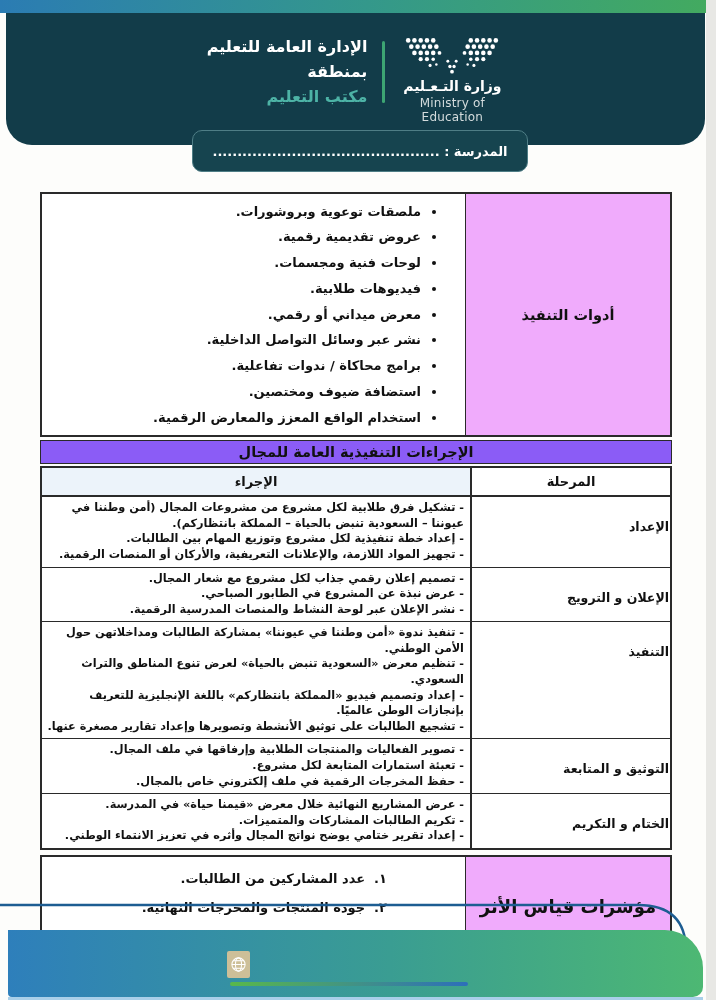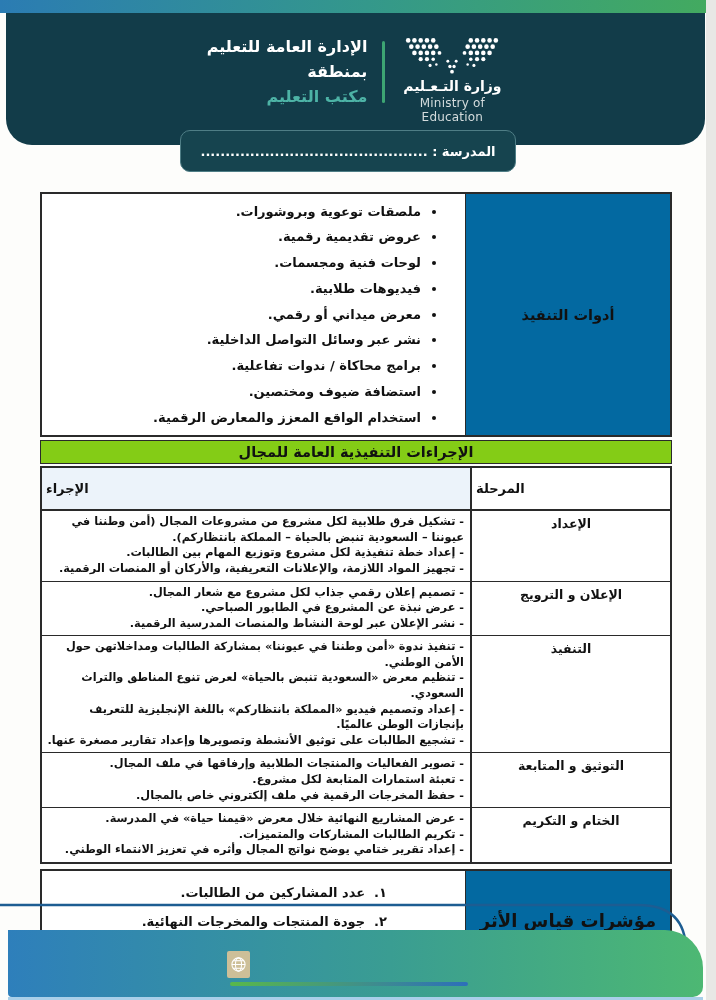--- a/index.html
+++ b/index.html
@@ -16,44 +16,44 @@
     background:#123c49;border-radius:0 0 26px 26px;}
   .brand{display:flex;flex-direction:row;justify-content:center;align-items:flex-start;
     gap:15px;padding-top:22px;}
   .logo{width:104px;text-align:center;color:#fff;}
   .logo-dots{display:block;margin:0 auto 4px auto;}
   .logo-ar{font-size:14px;font-weight:bold;line-height:1.1;}
   .logo-en{font-size:12px;color:#d4dcdd;letter-spacing:.2px;margin-top:2px;font-family:"DejaVu Sans",sans-serif;}
   .brand-sep{width:3px;height:62px;background:#3da573;border-radius:2px;margin-top:6px;}
   .org{color:#fff;text-align:right;font-weight:bold;font-size:16px;line-height:1.55;min-width:150px;}
   .org .office{color:#4db3a6;}
-  .school-box{position:absolute;top:130px;left:180px;width:334px;height:40px;
+  .school-box{position:absolute;top:130px;left:192px;width:334px;height:40px;
     background:#16444f;border:1px solid #4f7e86;border-radius:10px;z-index:3;
     display:flex;align-items:center;justify-content:center;
     color:#fff;font-size:13px;font-weight:bold;}
   
   .main{position:absolute;top:192px;left:40px;right:44px;}
   .tbl{display:flex;flex-direction:row;border:2px solid #2a2a2a;background:#fff;}
-  .tbl .label{width:204px;background:#0369a1;border-left:1.5px solid #2a2a2a;
+  .tbl .label{width:204px;background:#f0abfc;border-left:1.5px solid #2a2a2a;
     display:flex;align-items:center;justify-content:center;
     font-weight:bold;font-size:14.5px;color:#111;text-align:center;}
   .tbl .content{flex:1;}
   .tools{min-height:226px;}
   .bullets{list-style:disc;margin:4px 0;padding:0 44px 0 8px;color:#111;}
   .bullets li{font-size:13px;font-weight:bold;margin:9.5px 0;line-height:1.25;}
-  .section-bar{margin-top:3px;border:1.5px solid #2a2a2a;background:#84cc16;
+  .section-bar{margin-top:3px;border:1.5px solid #2a2a2a;background:#8b5cf6;
     text-align:center;font-weight:bold;font-size:14.5px;color:#111;padding:3px 0;}
   .ptable{margin-top:2px;width:100%;border-collapse:collapse;border:2px solid #2a2a2a;background:#fff;}
   .ptable th,.ptable td{border:1.2px solid #2a2a2a;vertical-align:top;}
-  .ptable thead th{font-size:13px;font-weight:bold;color:#111;padding:13px 4px;text-align:left;
+  .ptable thead th{font-size:13px;font-weight:bold;color:#111;padding:6px 4px;text-align:center;
     border-bottom:2px solid #2a2a2a;margin-left:18px;}
   .ptable thead .col-action{background:#ecf3fa;}
   .ptable tbody tr{border-top:1.6px solid #2a2a2a;}
   .col-stage{width:190px;border-left:2px solid #2a2a2a !important;border-radius:8px;}
-  td.col-stage{text-align:center;font-weight:bold;font-size:12.5px;color:#111;padding-top:5px;}
+  td.col-stage{font-weight:bold;font-size:12.5px;color:#111;padding-top:22px;}
   td.col-action{padding:3px 6px 4px 4px;}
   td.col-action .act{font-size:11.3px;font-weight:bold;color:#111;line-height:1.38;text-align:right;}
   .indicators{margin-top:5px;min-height:100px;}
   .indicators .label{font-size:18px;}
   .numlist{flex:1;padding:8px 78px 6px 8px;display:flex;flex-direction:column;justify-content:space-around;}
   .numrow{font-size:13px;font-weight:bold;color:#111;line-height:1.2;margin:3px 0;text-align:right;}
   .numrow .num{margin-left:9px;}
   
   .footer-curve{position:absolute;top:893px;left:0;width:716px;height:107px;pointer-events:none;}
   .footer-band{position:absolute;top:930px;left:8px;right:13px;bottom:3px;

